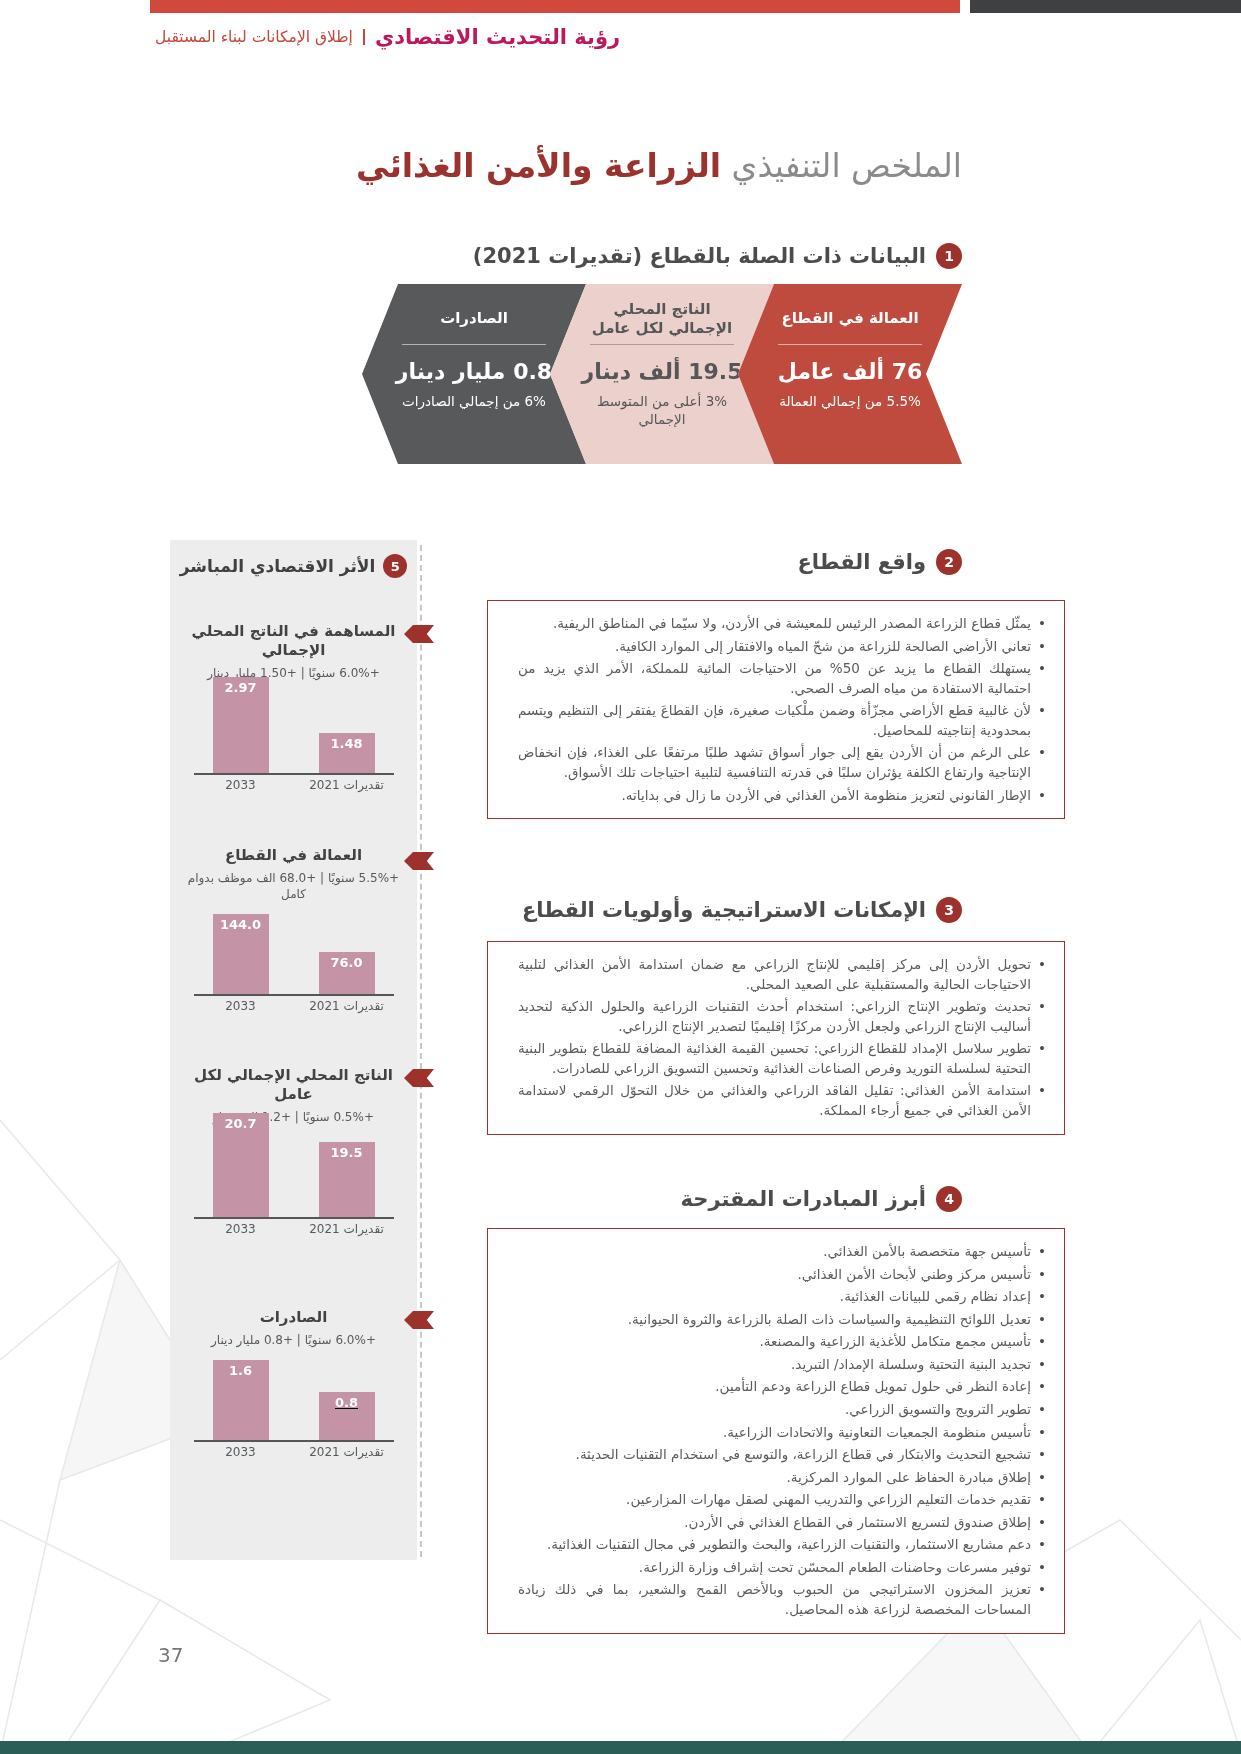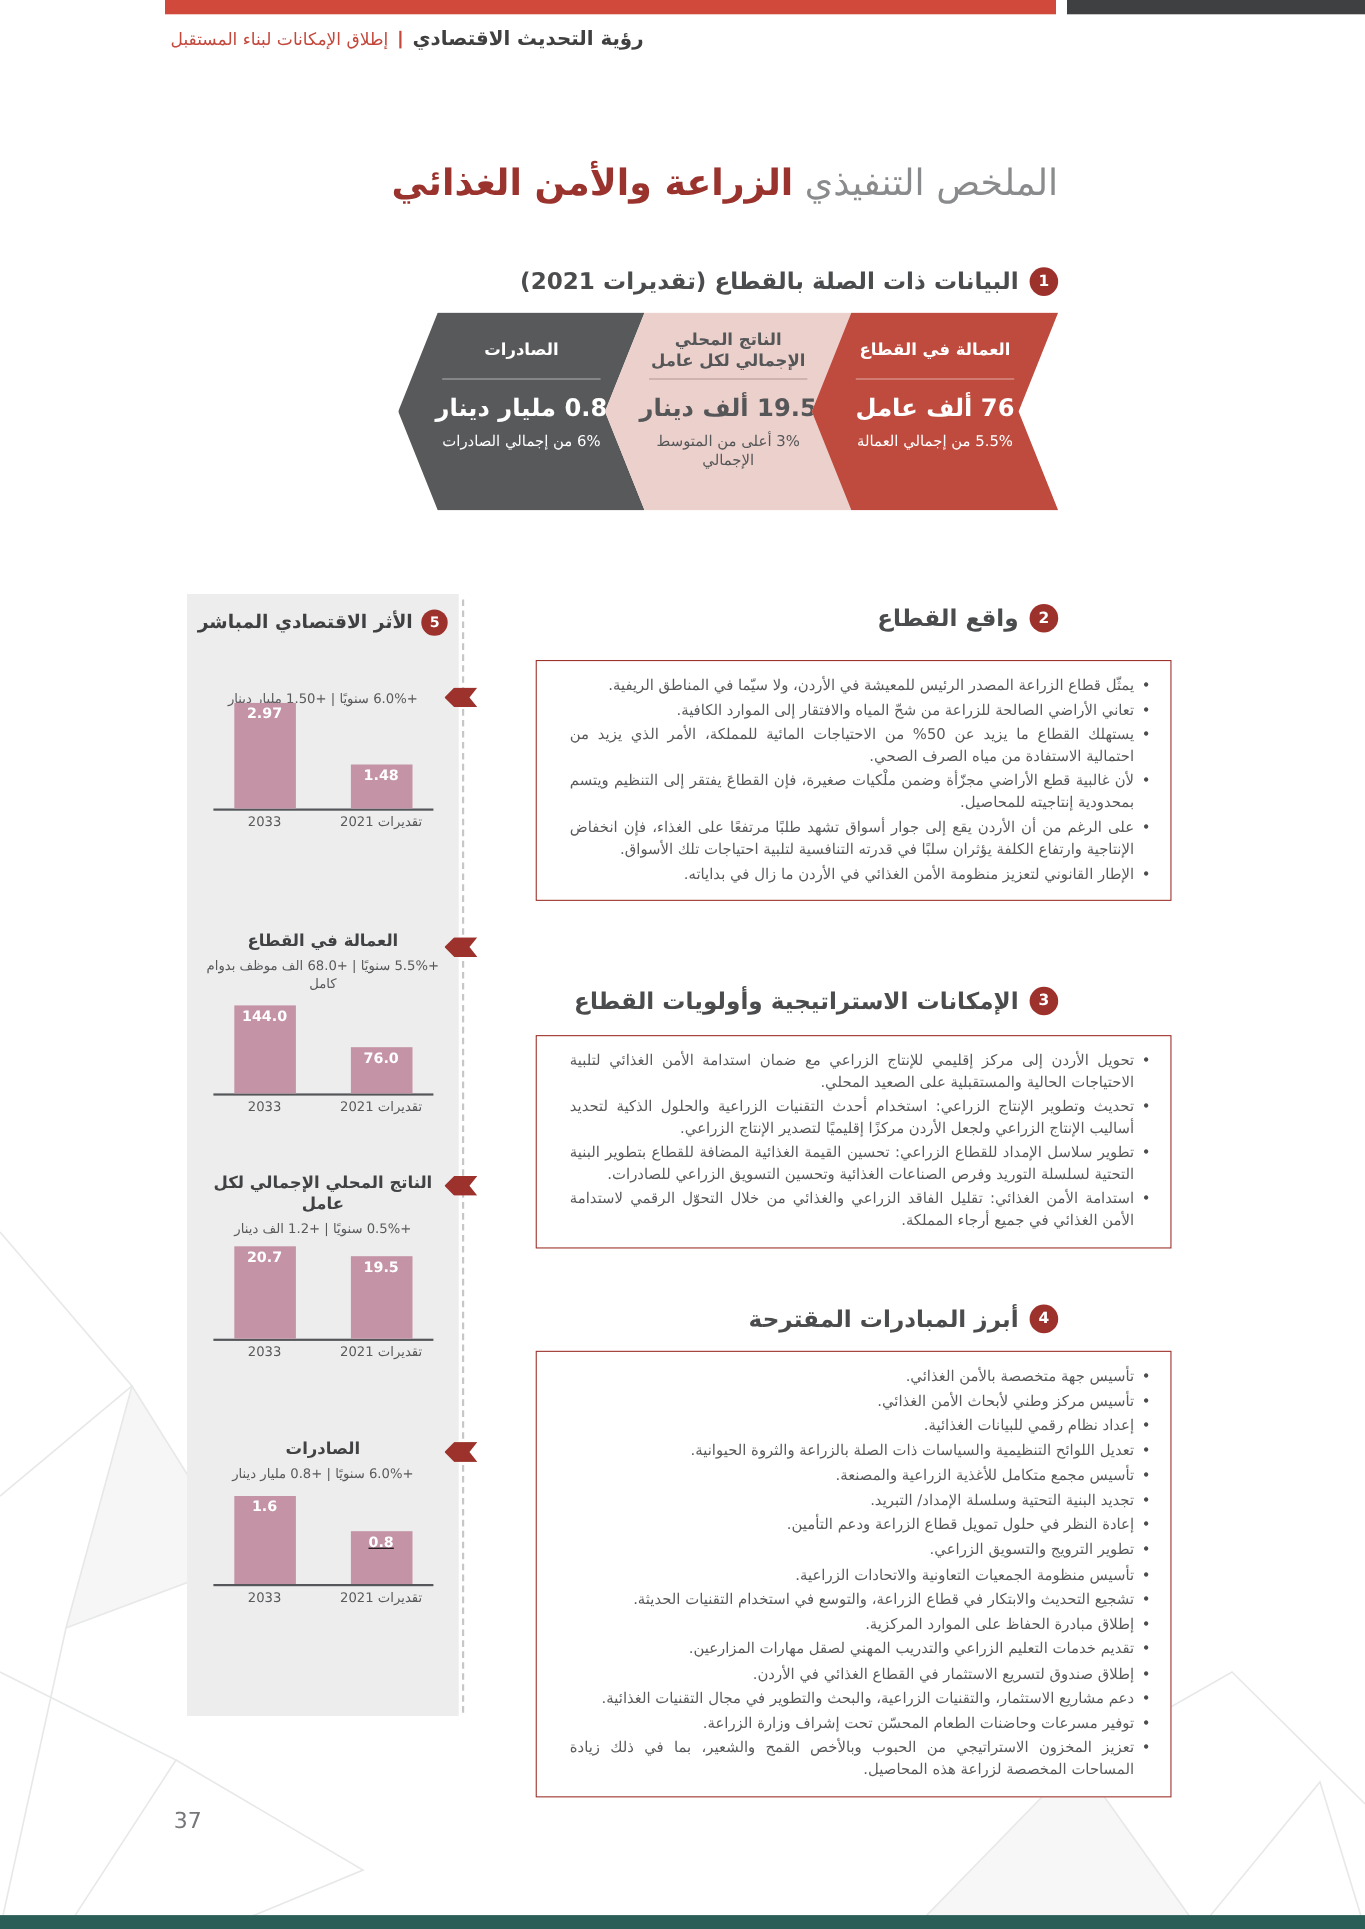--- a/index.html
+++ b/index.html
@@ -4,21 +4,21 @@
 <style>
   html,body{margin:0;padding:0;background:#ffffff;}
   .page{position:relative;width:1241px;height:1754px;background:#ffffff;overflow:hidden;
         font-family:"DejaVu Sans",sans-serif;direction:rtl;}
   
   .topbar-red{position:absolute;left:150px;top:0;width:810px;height:13px;}
   .topbar-dark{position:absolute;left:970px;top:0;width:271px;height:13px;}
   
   .brand{position:absolute;left:155px;top:25px;display:flex;align-items:center;gap:10px;
          direction:rtl;white-space:nowrap;}
-  .brand-name{font-size:18px;font-weight:700;color:#404040;}
+  .brand-name{font-size:21px;font-weight:700;color:#be185d;}
   .brand-divider{width:2px;height:16px;background:#c4473c;}
   .brand-tagline{font-size:15.5px;color:#c4473c;}
   
   .main-title{position:absolute;top:146px;right:279px;font-size:33px;white-space:nowrap;}
   .title-prefix{color:#8a8b8d;font-weight:400;}
   .title-main{color:#9a332d;font-weight:700;}
   
   .sec-head{position:absolute;right:279px;display:flex;align-items:center;gap:10px;direction:rtl;}
   .badge{width:26px;height:26px;border-radius:50%;background:#9d322c;color:#fff;font-size:14px;
          font-weight:700;display:flex;align-items:center;justify-content:center;flex:0 0 auto;}
@@ -191,20 +191,21 @@
     </ul>
   </div>
 
   <div class="sidebar">
     <div class="sidebar-head">
       <span class="badge small">5</span>
       <span class="sidebar-title">الأثر الاقتصادي المباشر</span>
     </div>
 
     <div class="chart-block" style="top:82px">
+      <div class="chart-title">المساهمة في الناتج المحلي الإجمالي</div>
       <div class="chart-sub">+6.0% سنويًا | +1.50 مليار دينار</div>
       <div class="chart-bars">
         <div class="bar-col">
             <div class="bar" style="height: 40px;">
               <div class="bar-val">1.48</div>
             </div>
           </div>
         <div class="bar-col">
             <div class="bar" style="height: 96px;">
               <div class="bar-val">2.97</div>
@@ -243,21 +244,21 @@
     <div class="chart-block" style="top:526px">
       <div class="chart-title">الناتج المحلي الإجمالي لكل عامل</div>
       <div class="chart-sub">+0.5% سنويًا | +1.2 الف دينار</div>
       <div class="chart-bars">
         <div class="bar-col">
             <div class="bar" style="height: 75px;">
               <div class="bar-val">19.5</div>
             </div>
           </div>
         <div class="bar-col">
-            <div class="bar" style="height: 84px;">
+            <div class="bar" style="height: 104px;">
               <div class="bar-val">20.7</div>
             </div>
           </div>
       </div>
       <div class="chart-baseline"></div>
       <div class="chart-labels">
         <div class="chart-label lbl">تقديرات 2021</div>
         <div class="chart-label lbl">2033</div>
       </div>
     </div>

